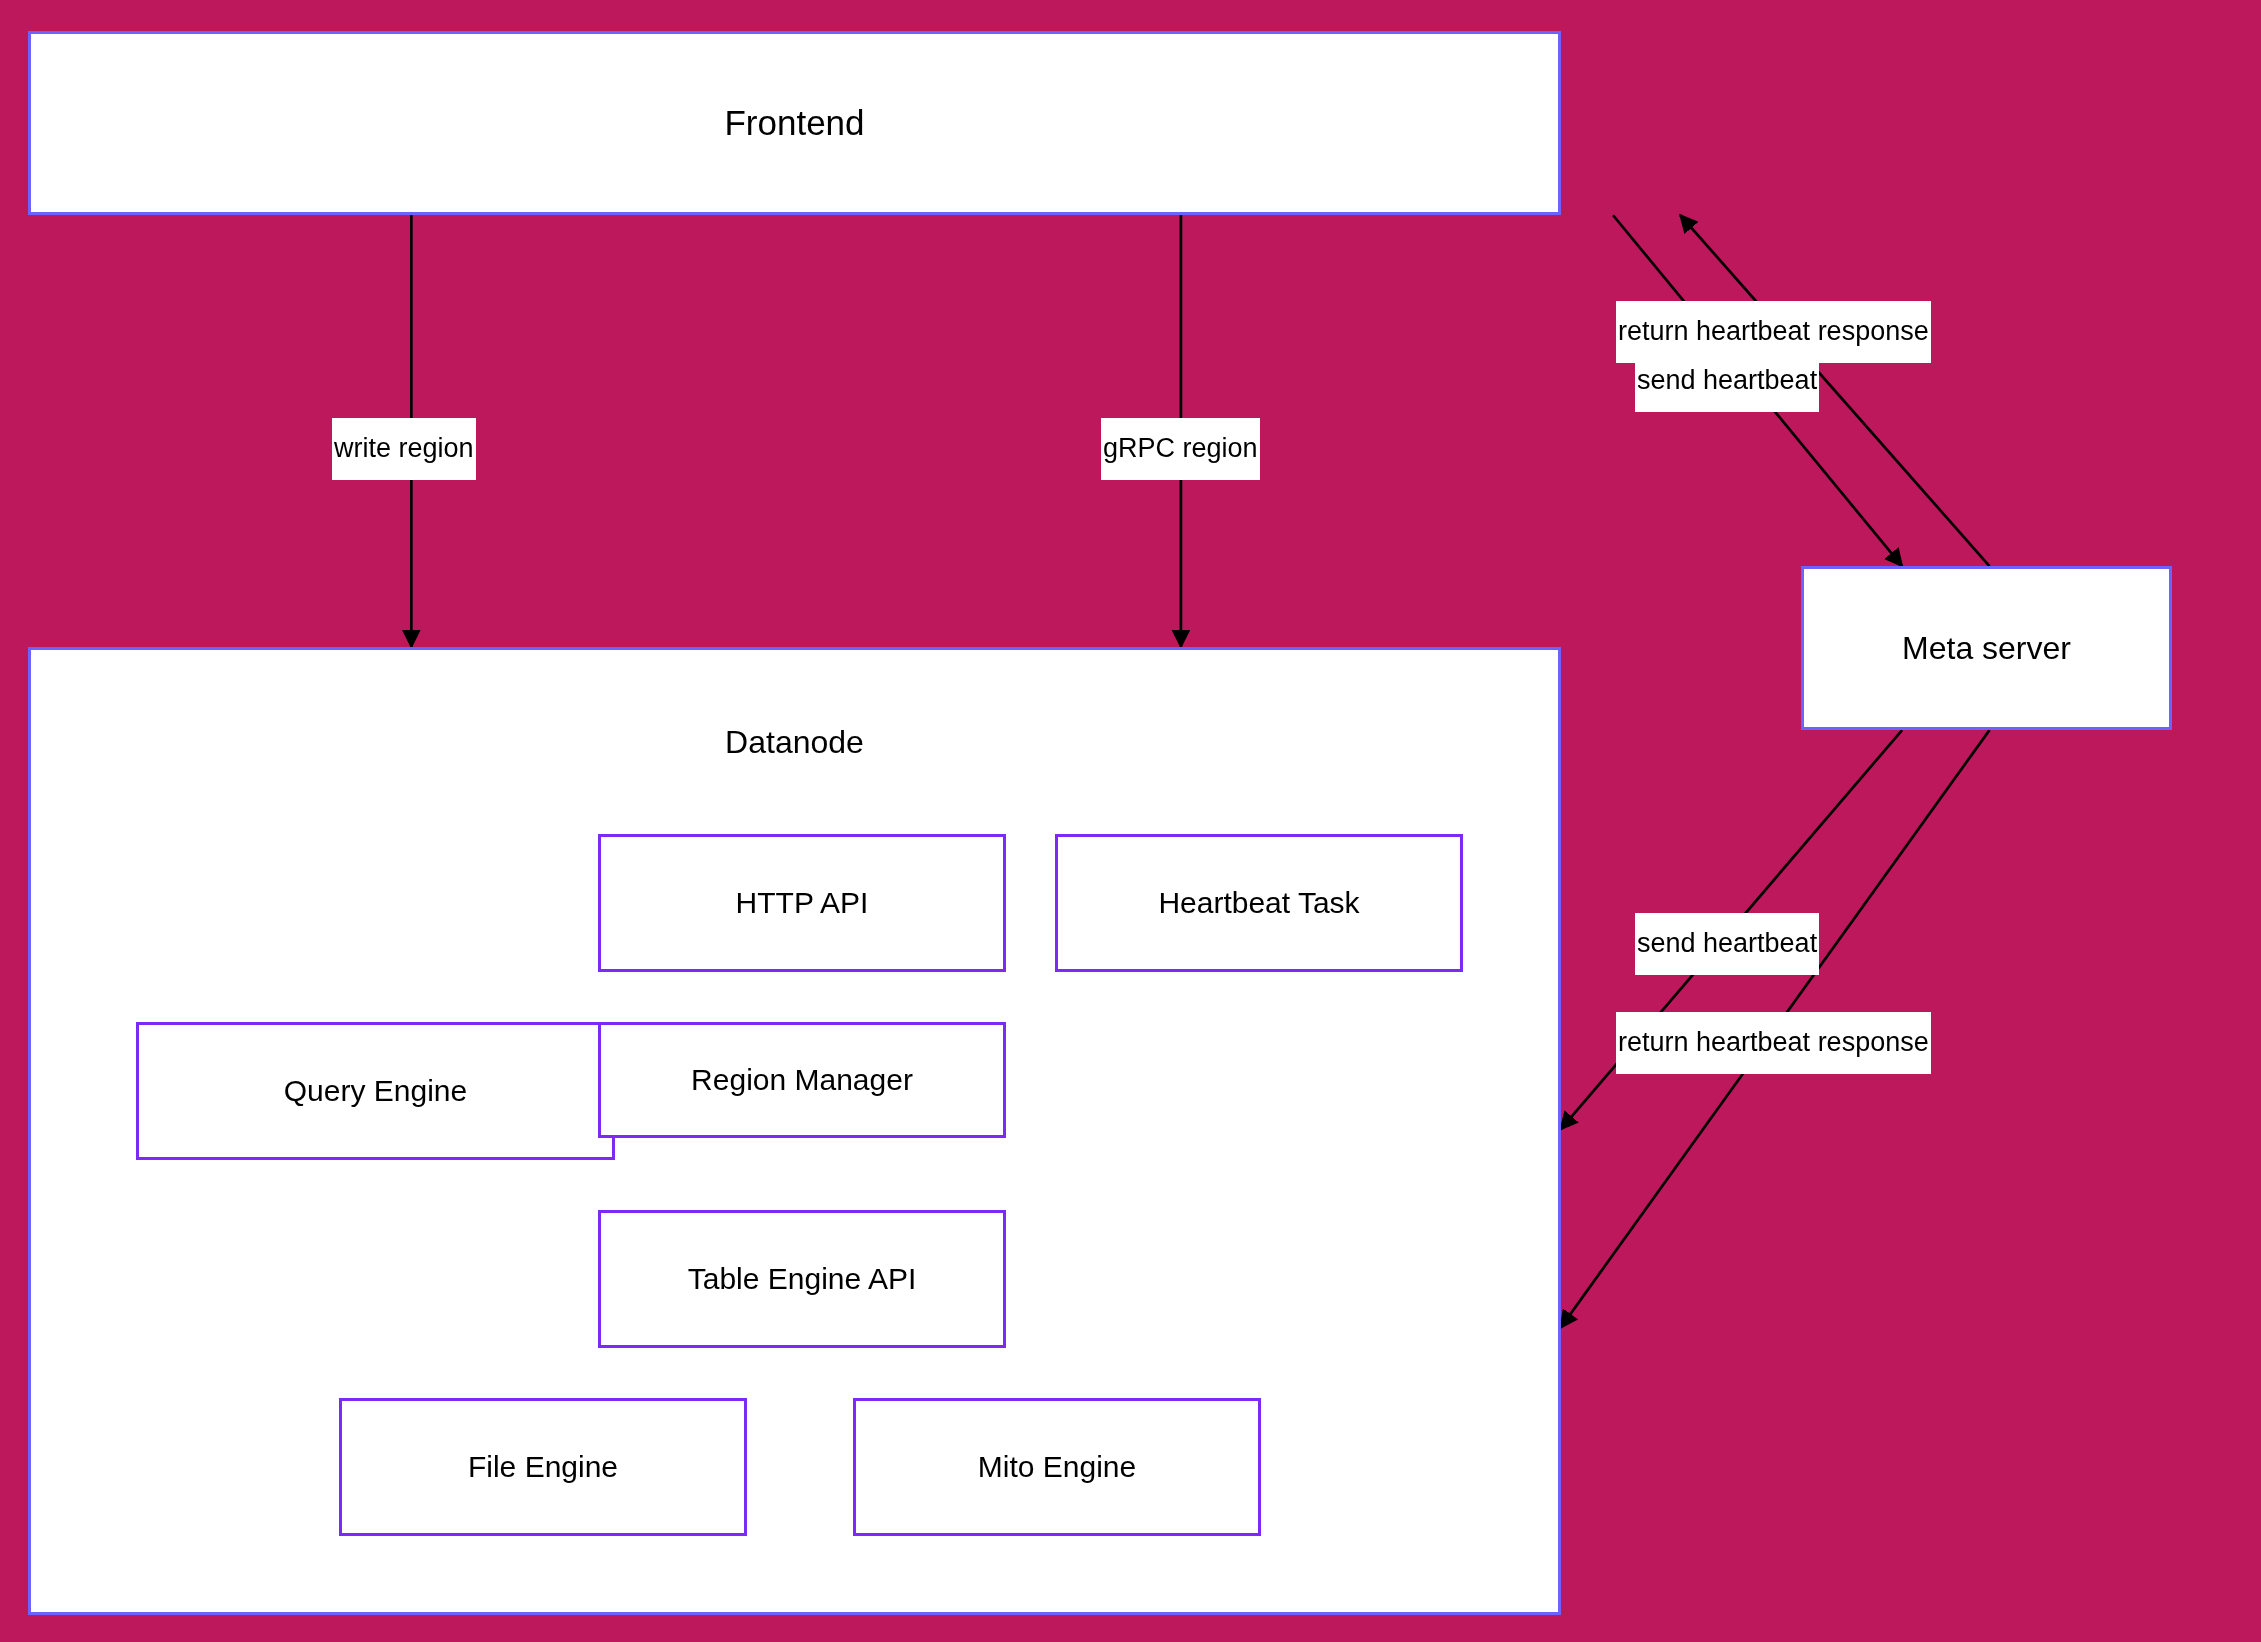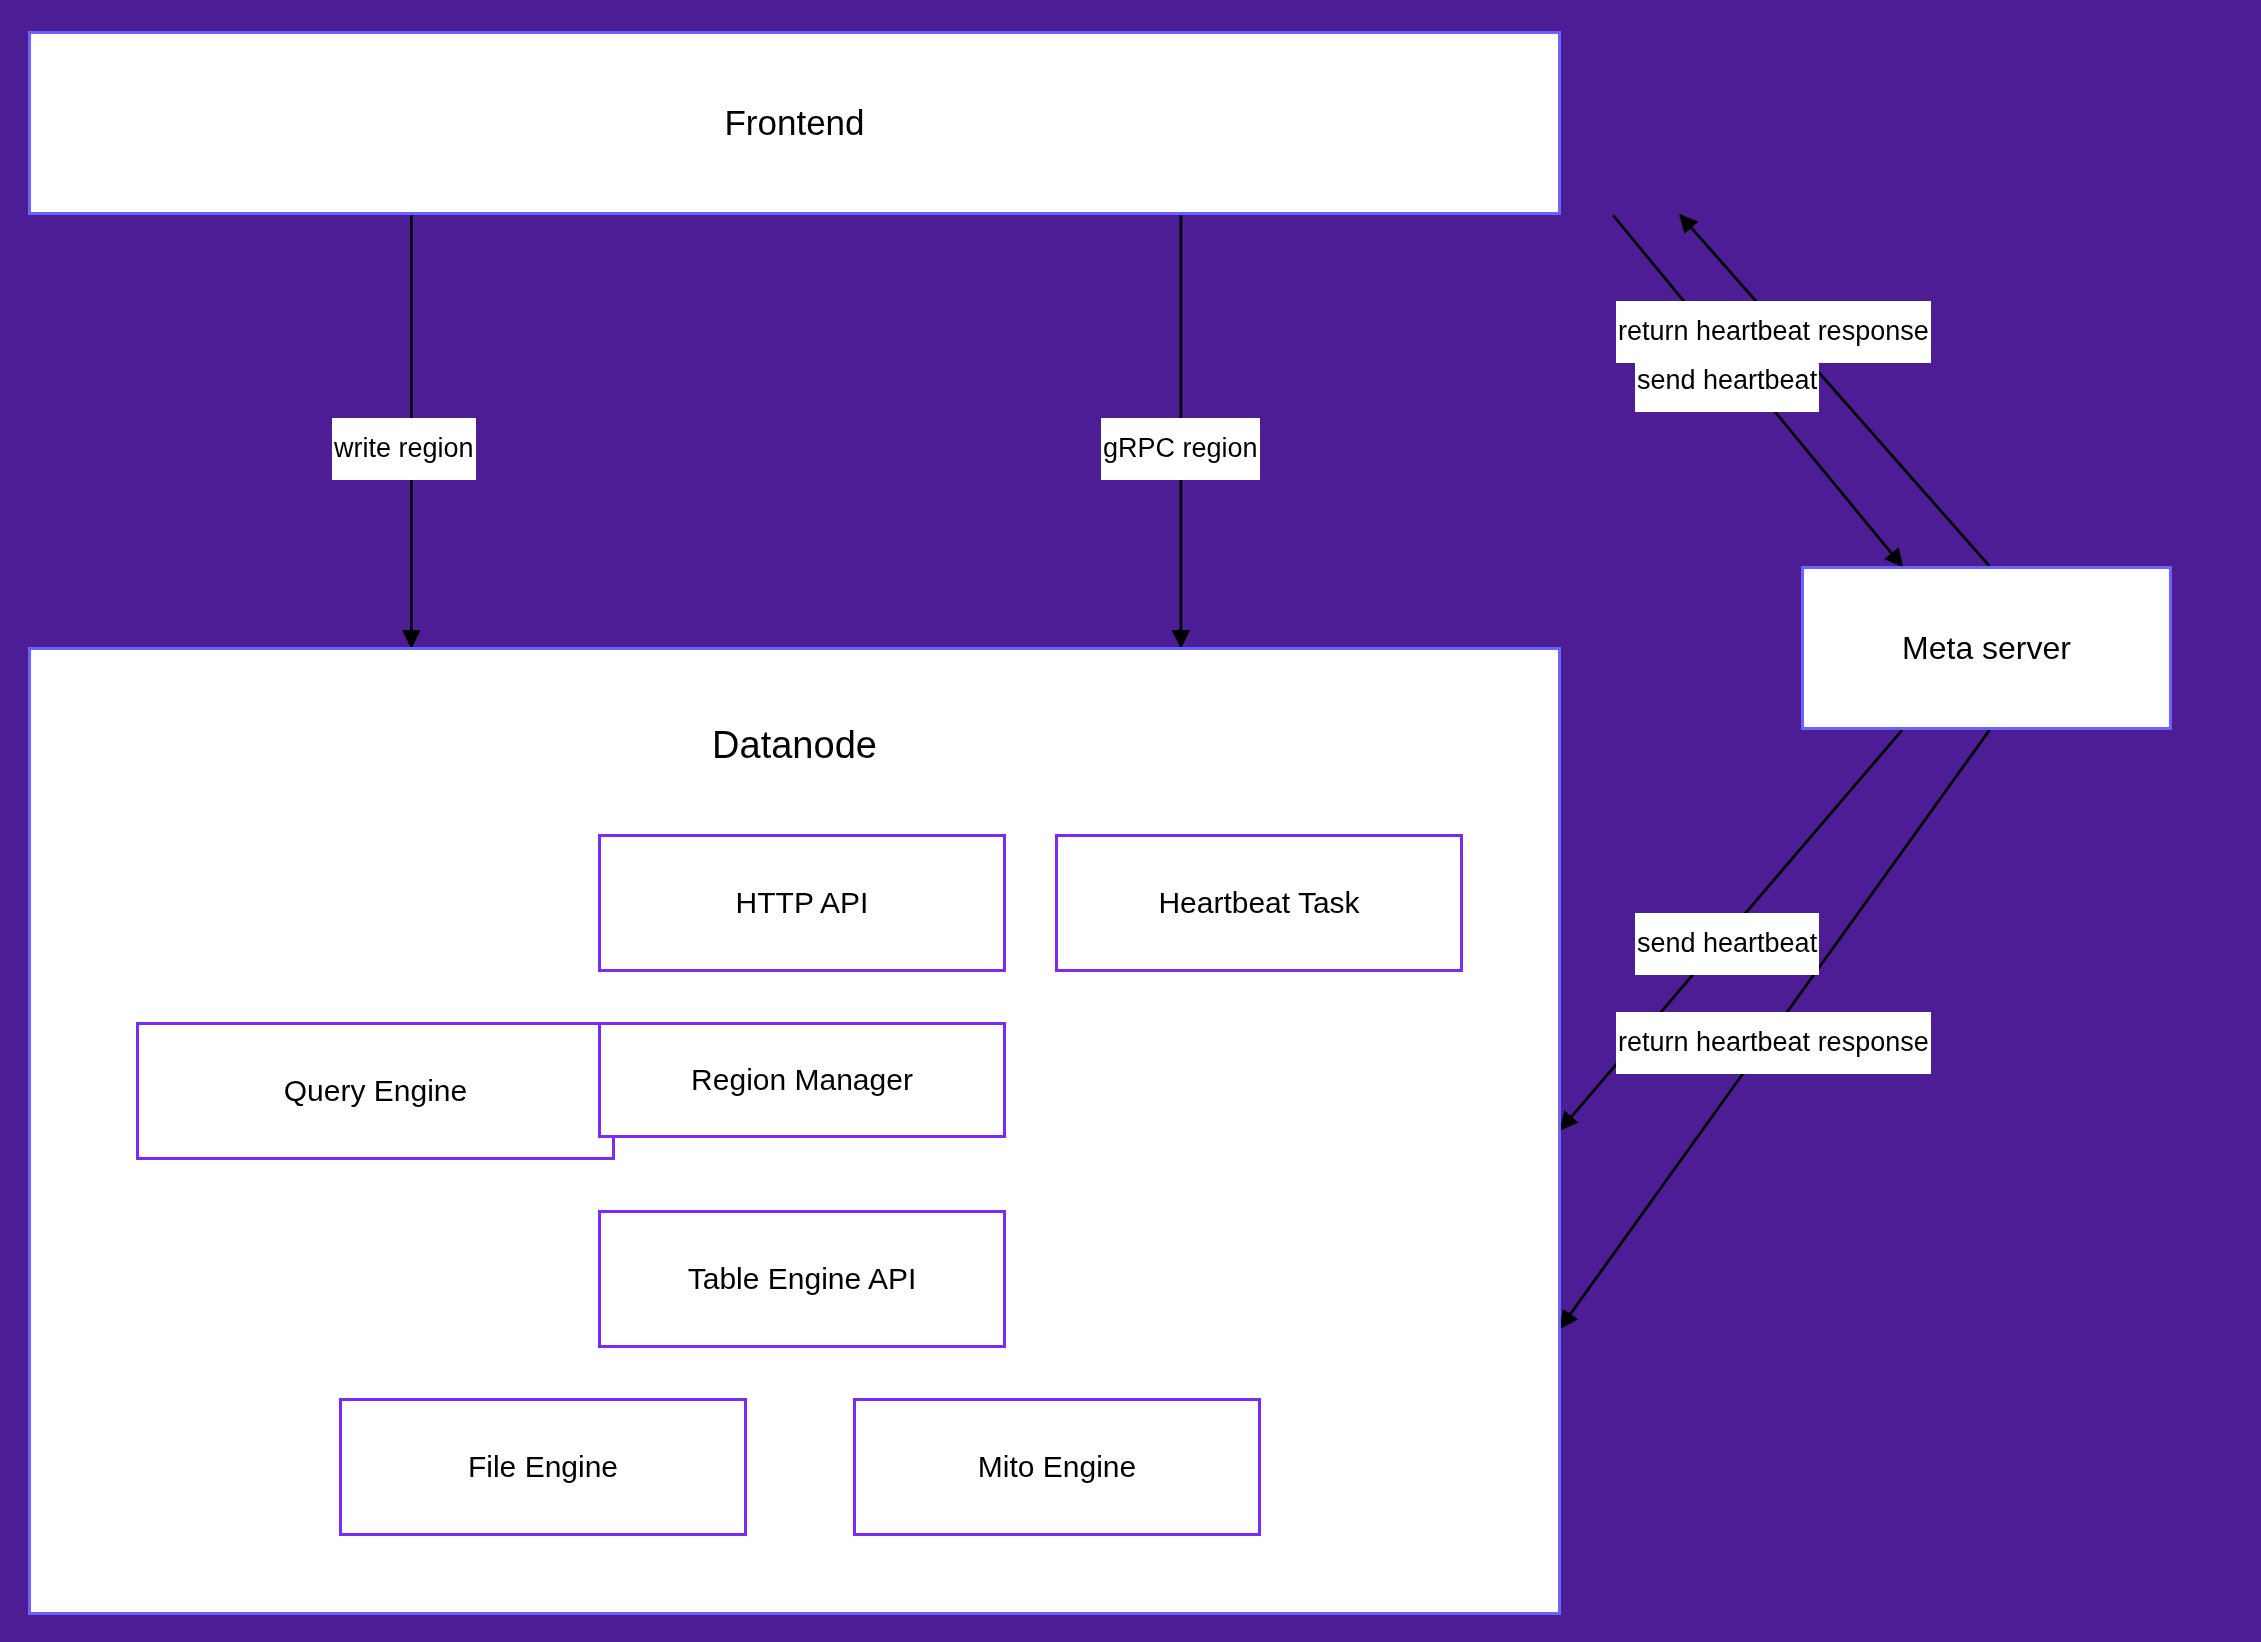--- a/index.html
+++ b/index.html
@@ -10,21 +10,21 @@
   }
   body {
     font-family: "Liberation Sans", sans-serif;
   }
 
   
   #canvas {
     position: relative;
     width: 2261px;
     height: 1643px;
-    background: #4c1d95;
+    background: #be185d;
     overflow: hidden;
   }
 
   
   .node {
     position: absolute;
     box-sizing: border-box;
     background: #ffffff;
     display: flex;
     align-items: center;
@@ -48,21 +48,21 @@
   
   .titled {
     display: block;
   }
   .container-title {
     position: absolute;
     left: 0;
     right: 0;
     text-align: center;
     color: #000000;
-    font-size: 38px;
+    font-size: 32px;
   }
 
   .node-label {
     display: block;
     padding: 0 6.7px;
   }
 
   
   .edge-label {
     position: absolute;

